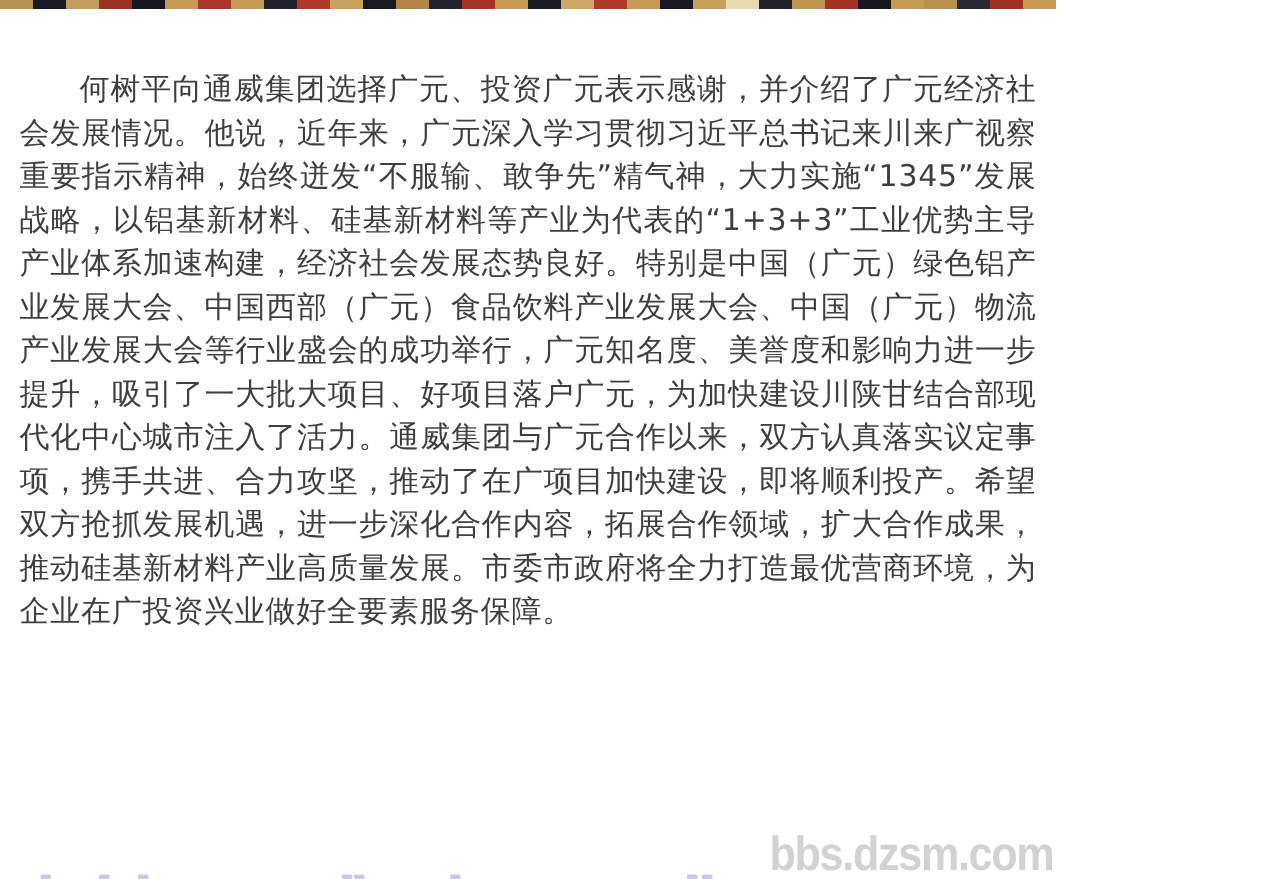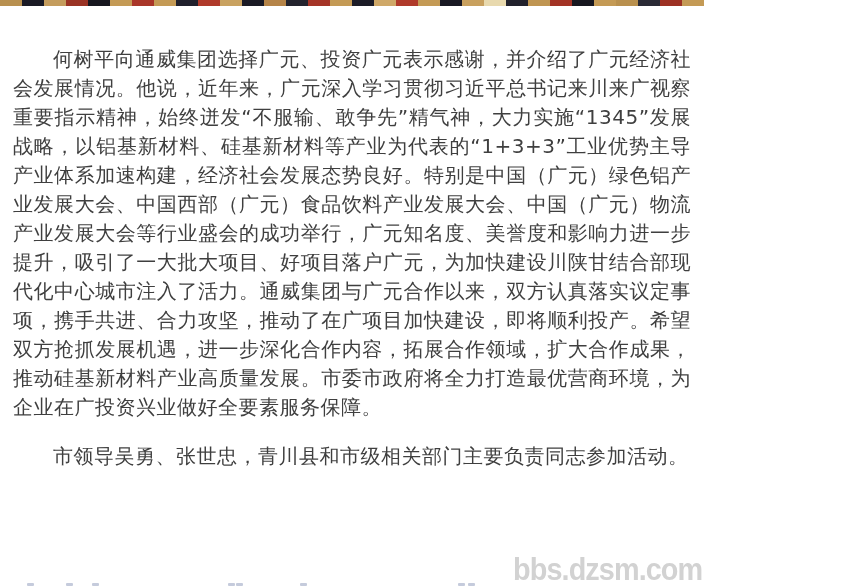--- a/index.html
+++ b/index.html
@@ -47,21 +47,20 @@
 </style>
 </head>
 <body>
 
 <div class="screen">
 
   <div class="photo-strip" style="background: linear-gradient(90deg, rgb(184, 144, 79) 0%, rgb(184, 144, 79) 3.13%, rgb(26, 26, 37) 3.13%, rgb(26, 26, 37) 6.25%, rgb(196, 156, 93) 6.25%, rgb(196, 156, 93) 9.38%, rgb(154, 51, 36) 9.38%, rgb(154, 51, 36) 12.5%, rgb(23, 23, 31) 12.5%, rgb(23, 23, 31) 15.63%, rgb(196, 154, 85) 15.63%, rgb(196, 154, 85) 18.75%, rgb(169, 54, 41) 18.75%, rgb(169, 54, 41) 21.88%, rgb(196, 154, 85) 21.88%, rgb(196, 154, 85) 25%, rgb(32, 32, 44) 25%, rgb(32, 32, 44) 28.13%, rgb(176, 58, 42) 28.13%, rgb(176, 58, 42) 31.25%, rgb(201, 162, 96) 31.25%, rgb(201, 162, 96) 34.38%, rgb(26, 26, 37) 34.38%, rgb(26, 26, 37) 37.5%, rgb(181, 132, 72) 37.5%, rgb(181, 132, 72) 40.63%, rgb(35, 35, 46) 40.63%, rgb(35, 35, 46) 43.75%, rgb(165, 52, 39) 43.75%, rgb(165, 52, 39) 46.88%, rgb(196, 154, 85) 46.88%, rgb(196, 154, 85) 50%, rgb(28, 28, 39) 50%, rgb(28, 28, 39) 53.13%, rgb(207, 168, 104) 53.13%, rgb(207, 168, 104) 56.25%, rgb(176, 58, 42) 56.25%, rgb(176, 58, 42) 59.38%, rgb(196, 154, 85) 59.38%, rgb(196, 154, 85) 62.5%, rgb(25, 25, 35) 62.5%, rgb(25, 25, 35) 65.63%, rgb(200, 160, 94) 65.63%, rgb(200, 160, 94) 68.75%, rgb(232, 217, 174) 68.75%, rgb(232, 217, 174) 71.88%, rgb(33, 33, 44) 71.88%, rgb(33, 33, 44) 75%, rgb(191, 149, 81) 75%, rgb(191, 149, 81) 78.13%, rgb(163, 51, 37) 78.13%, rgb(163, 51, 37) 81.25%, rgb(23, 23, 31) 81.25%, rgb(23, 23, 31) 84.38%, rgb(196, 154, 85) 84.38%, rgb(196, 154, 85) 87.5%, rgb(185, 144, 78) 87.5%, rgb(185, 144, 78) 90.63%, rgb(42, 42, 53) 90.63%, rgb(42, 42, 53) 93.75%, rgb(157, 49, 35) 93.75%, rgb(157, 49, 35) 96.88%, rgb(196, 154, 85) 96.88%, rgb(196, 154, 85) 100%);"></div>
 
   <div class="article">
     <p>何树平向通威集团选择广元、投资广元表示感谢，并介绍了广元经济社会发展情况。他说，近年来，广元深入学习贯彻习近平总书记来川来广视察重要指示精神，始终迸发“不服输、敢争先”精气神，大力实施“1345”发展战略，以铝基新材料、硅基新材料等产业为代表的“1+3+3”工业优势主导产业体系加速构建，经济社会发展态势良好。特别是中国（广元）绿色铝产业发展大会、中国西部（广元）食品饮料产业发展大会、中国（广元）物流产业发展大会等行业盛会的成功举行，广元知名度、美誉度和影响力进一步提升，吸引了一大批大项目、好项目落户广元，为加快建设川陕甘结合部现代化中心城市注入了活力。通威集团与广元合作以来，双方认真落实议定事项，携手共进、合力攻坚，推动了在广项目加快建设，即将顺利投产。希望双方抢抓发展机遇，进一步深化合作内容，拓展合作领域，扩大合作成果，推动硅基新材料产业高质量发展。市委市政府将全力打造最优营商环境，为企业在广投资兴业做好全要素服务保障。</p>
-    <p>市领导吴勇、张世忠，青川县和市级相关部门主要负责同志参加活动。</p>
   </div>
 
   <div class="remnants">
     <span style="left:27px"></span>
     <span style="left:66px"></span>
     <span style="left:92px"></span>
     <span style="left:228px"></span>
     <span style="left:236px"></span>
     <span style="left:300px"></span>
     <span style="left:458px"></span>

